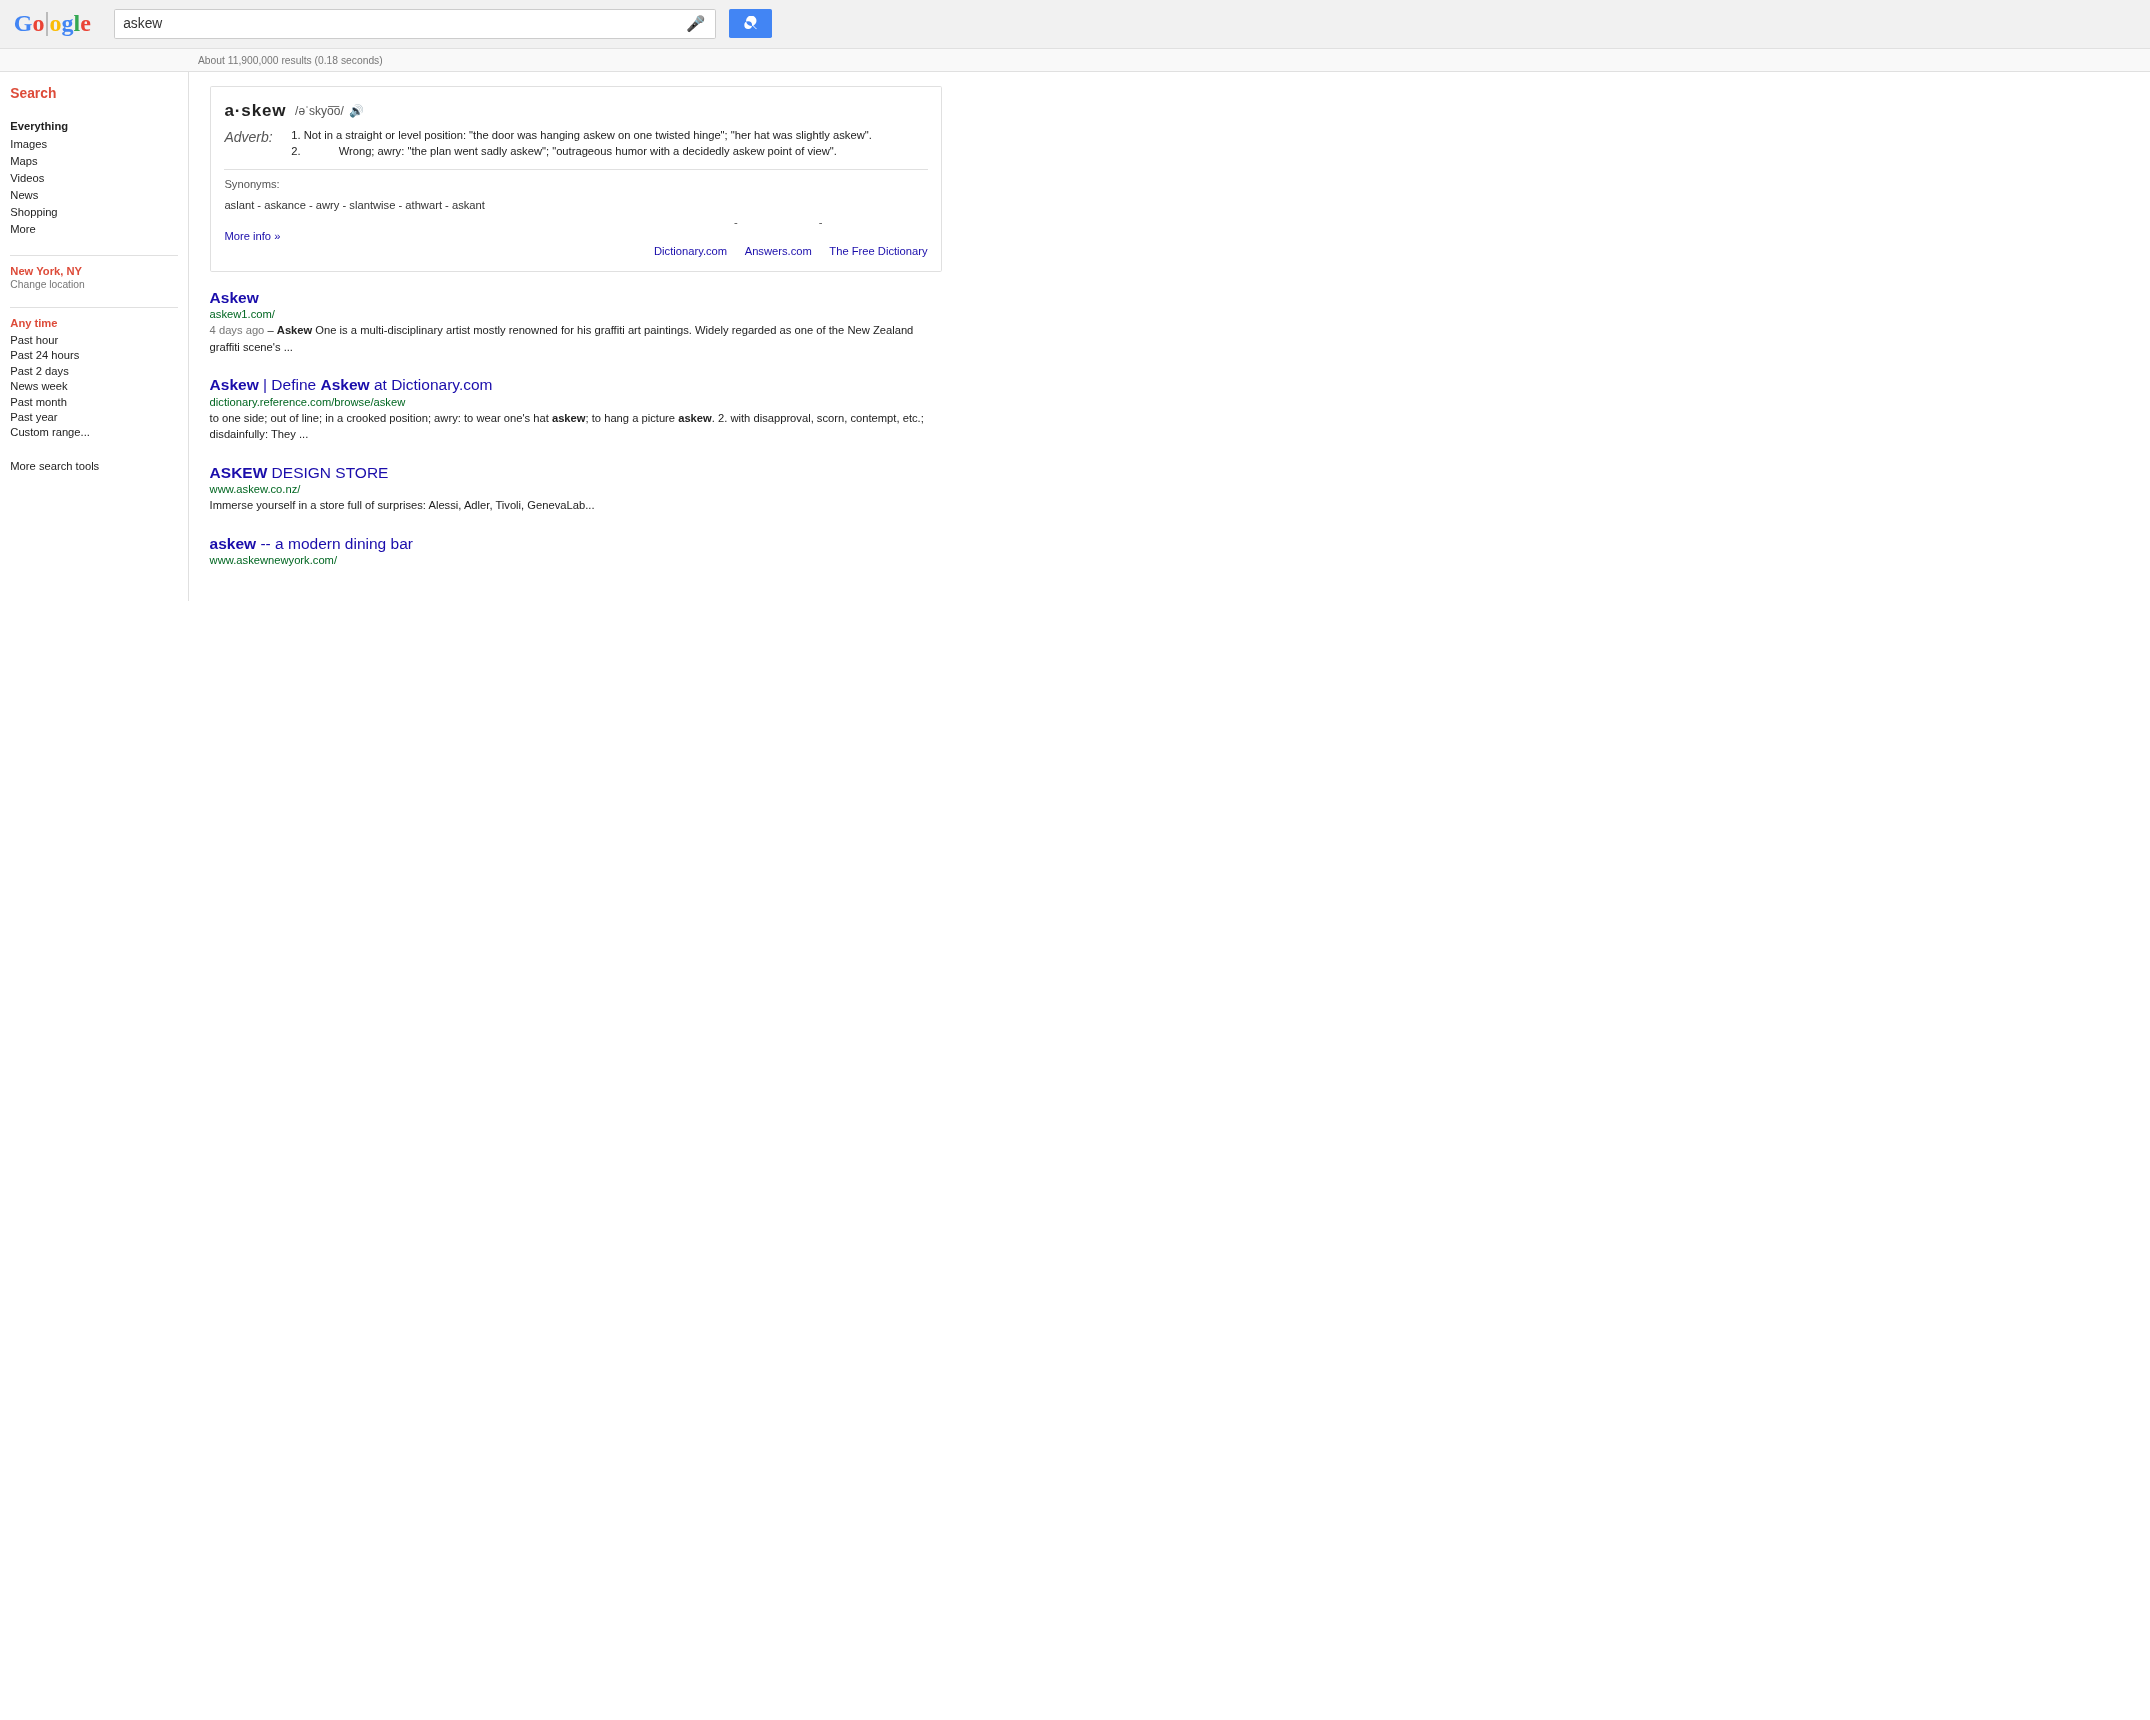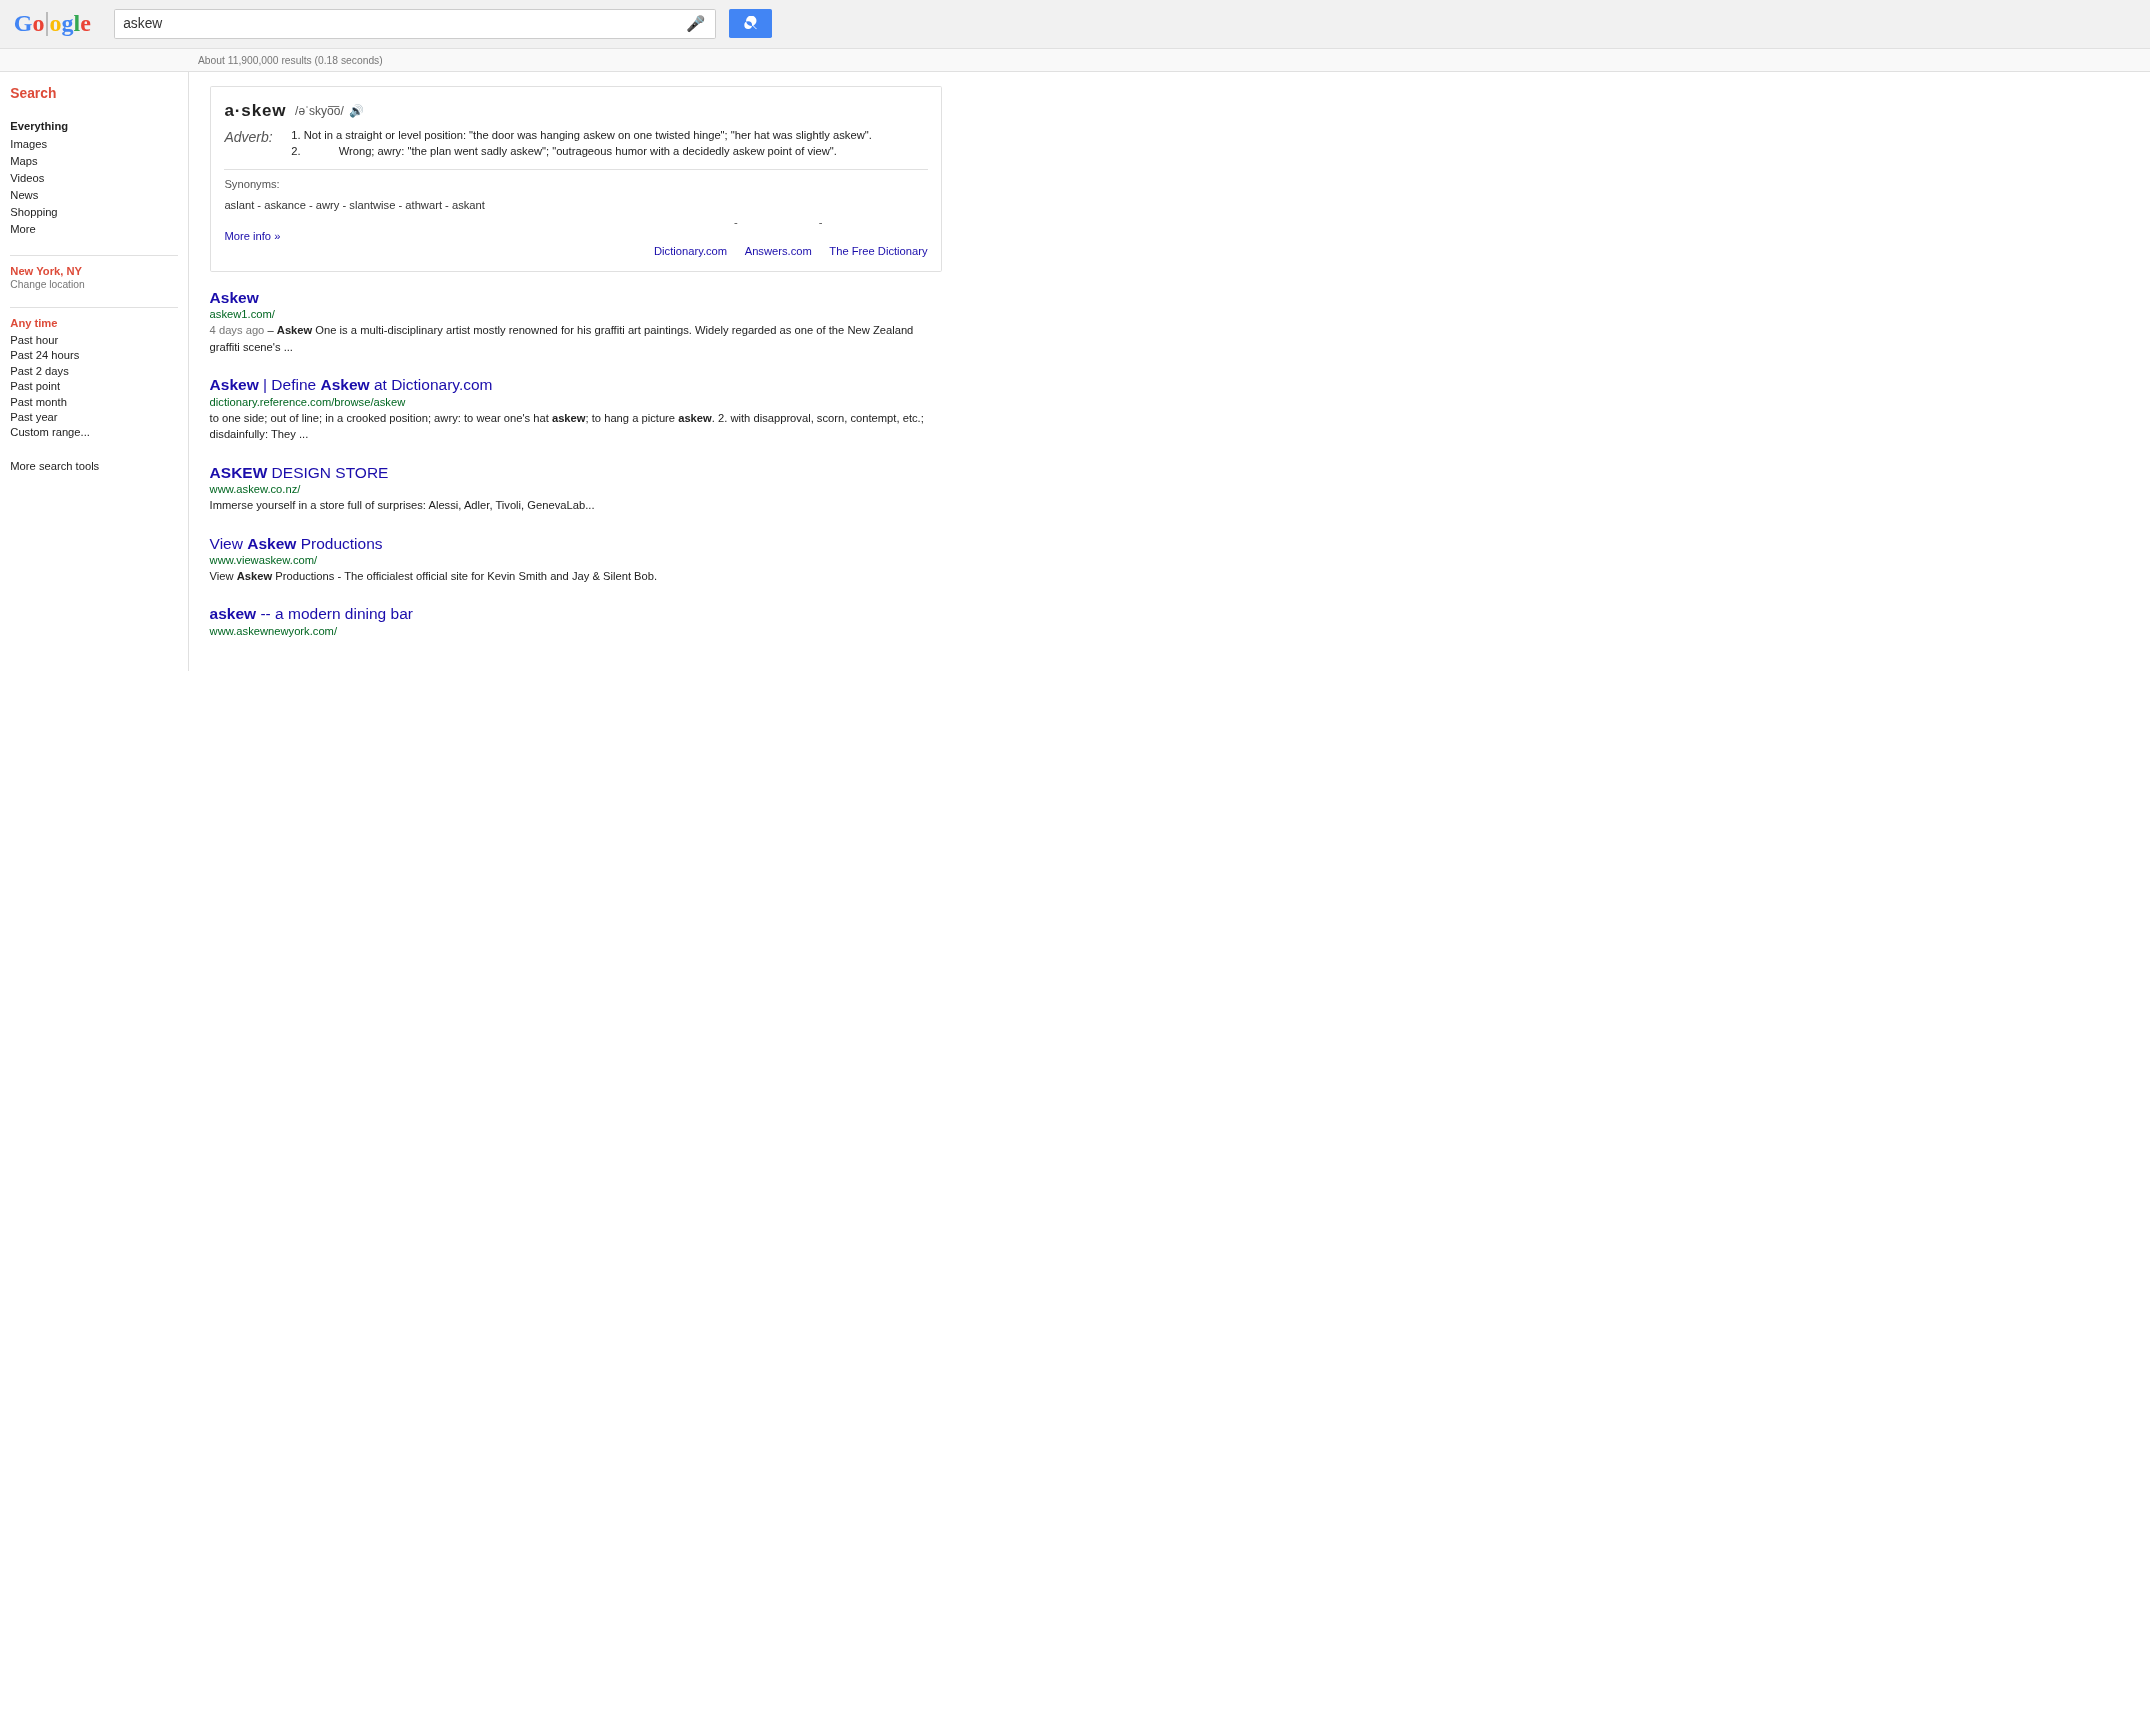--- a/index.html
+++ b/index.html
@@ -325,21 +325,21 @@
       <span class="sidebar-change-loc">Change location</span>
     </div>
 
     <hr class="sidebar-divider">
 
     <div class="sidebar-section">
       <span class="sidebar-time-label">Any time</span>
       <a class="sidebar-time-link">Past hour</a>
       <a class="sidebar-time-link">Past 24 hours</a>
       <a class="sidebar-time-link">Past 2 days</a>
-      <a class="sidebar-time-link">Past point</a>
+      <a class="sidebar-time-link">News week</a>
       <a class="sidebar-time-link">Past month</a>
       <a class="sidebar-time-link">Past year</a>
       <a class="sidebar-time-link">Custom range...</a>
     </div>
 
     <a class="sidebar-more-tools">More search tools</a>
   </div>
 
   <div id="content">
 
@@ -388,27 +388,20 @@
         to one side; out of line; in a crooked position; awry: to wear one's hat <b>askew</b>; to hang a picture <b>askew</b>. 2. with disapproval, scorn, contempt, etc.; disdainfully: They ...
       </div>
     </div>
 
     <div class="result-item">
       <a class="result-title"><b>ASKEW</b> DESIGN STORE</a>
       <div class="result-url">www.askew.co.nz/</div>
       <div class="result-snippet">Immerse yourself in a store full of surprises: Alessi, Adler, Tivoli, GenevaLab...</div>
     </div>
 
-    <div class="result-item">
-      <a class="result-title">View <b>Askew</b> Productions</a>
-      <div class="result-url">www.viewaskew.com/</div>
-      <div class="result-snippet">
-        View <b>Askew</b> Productions - The officialest official site for Kevin Smith and Jay &amp; Silent Bob.
-      </div>
-    </div>
 
     <div class="result-item">
       <a class="result-title"><b>askew</b> -- a modern dining bar</a>
       <div class="result-url">www.askewnewyork.com/</div>
     </div>
 
   </div>
 </div>
 
 

